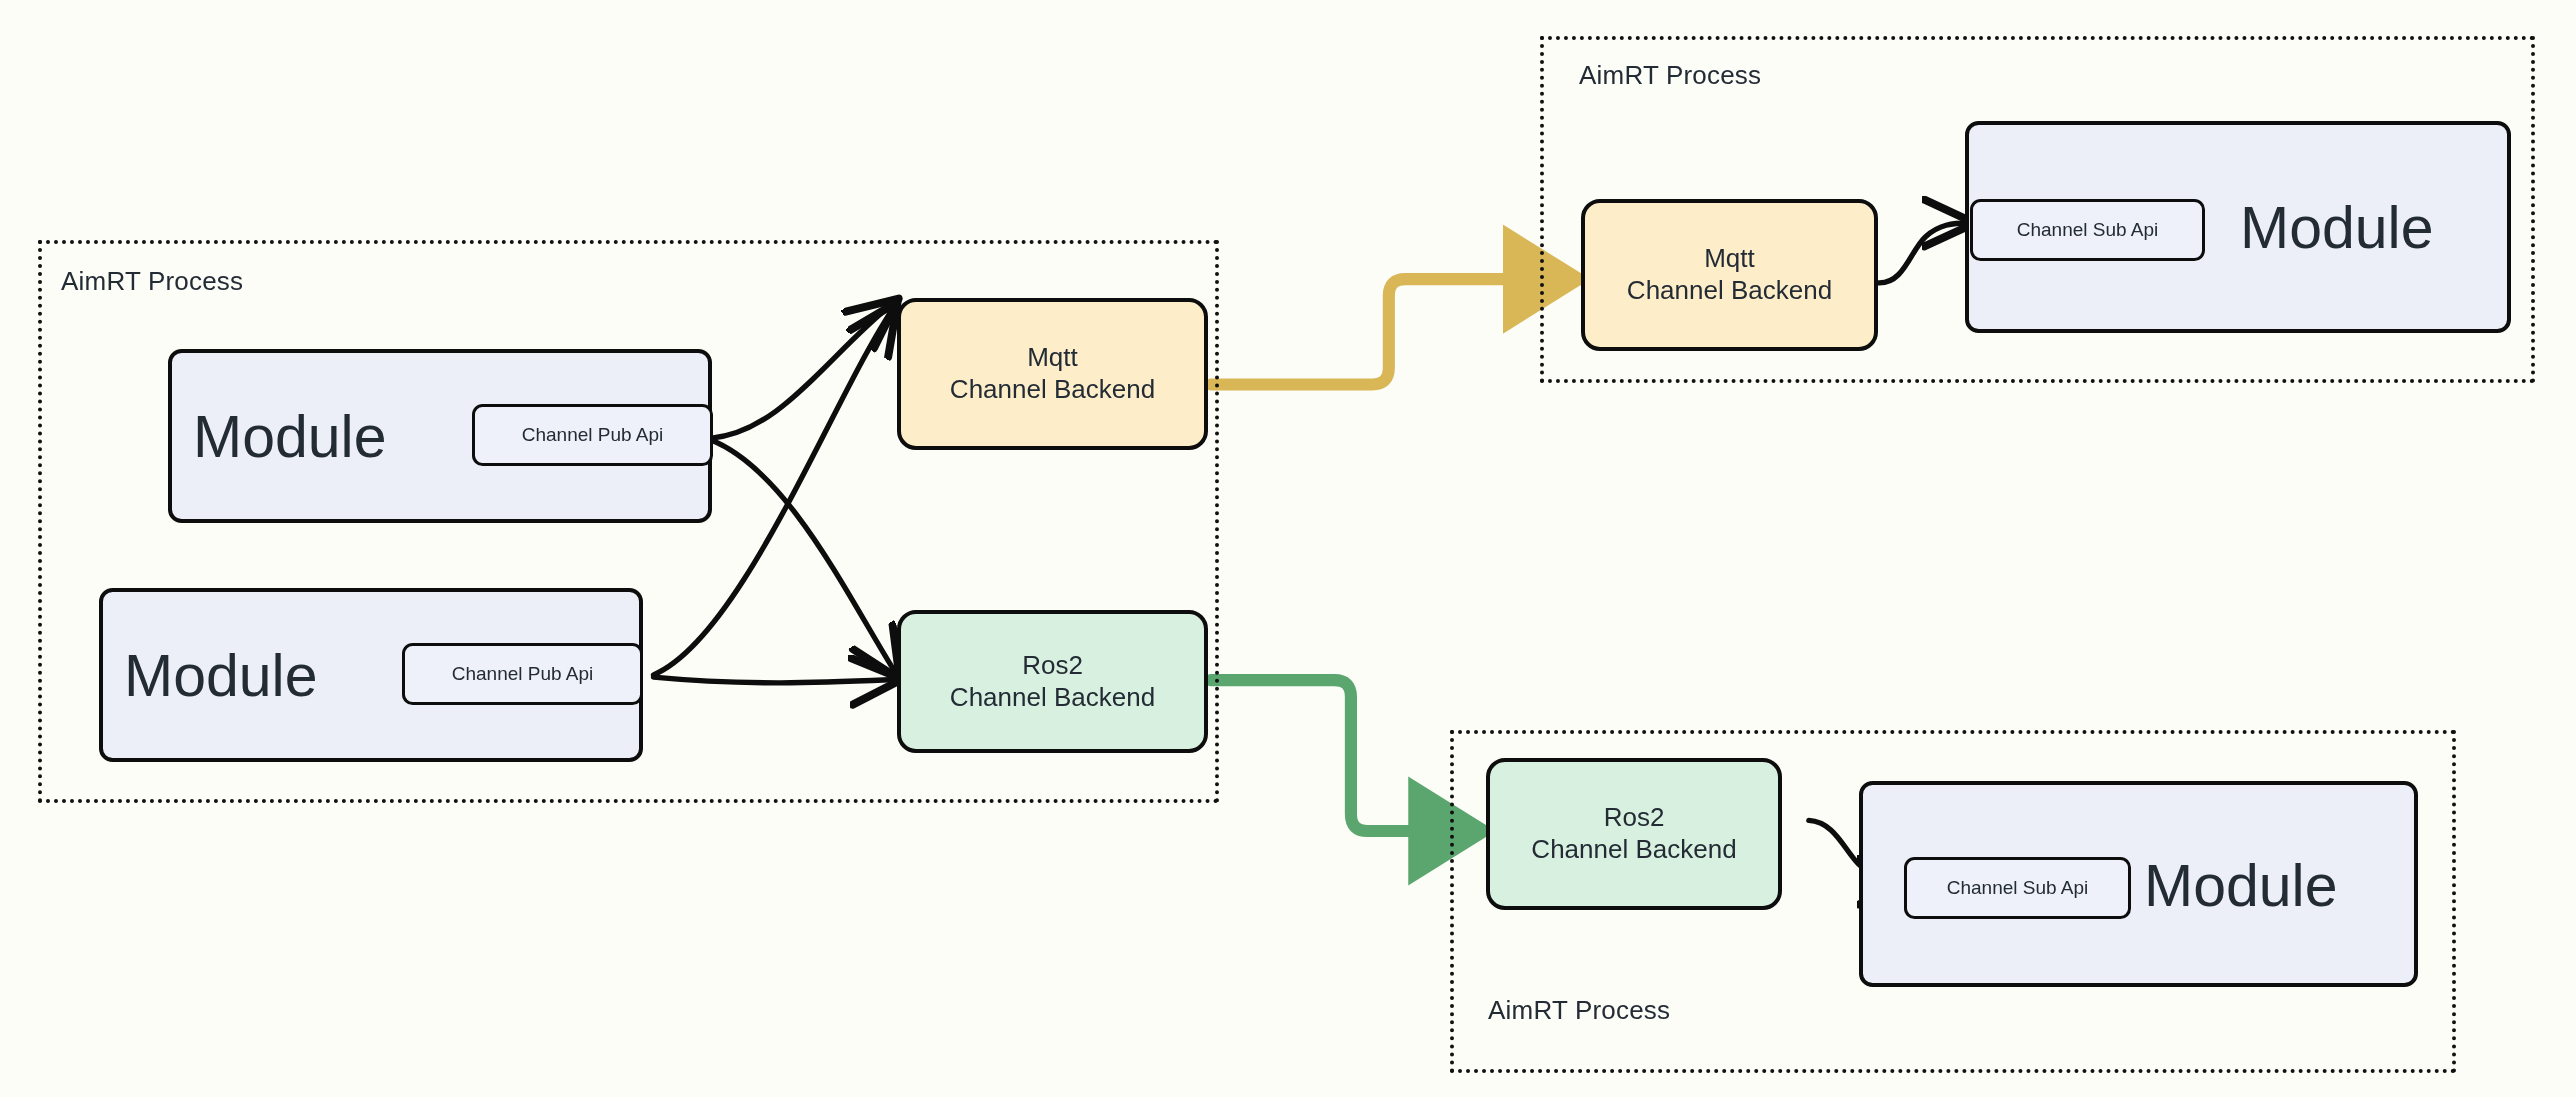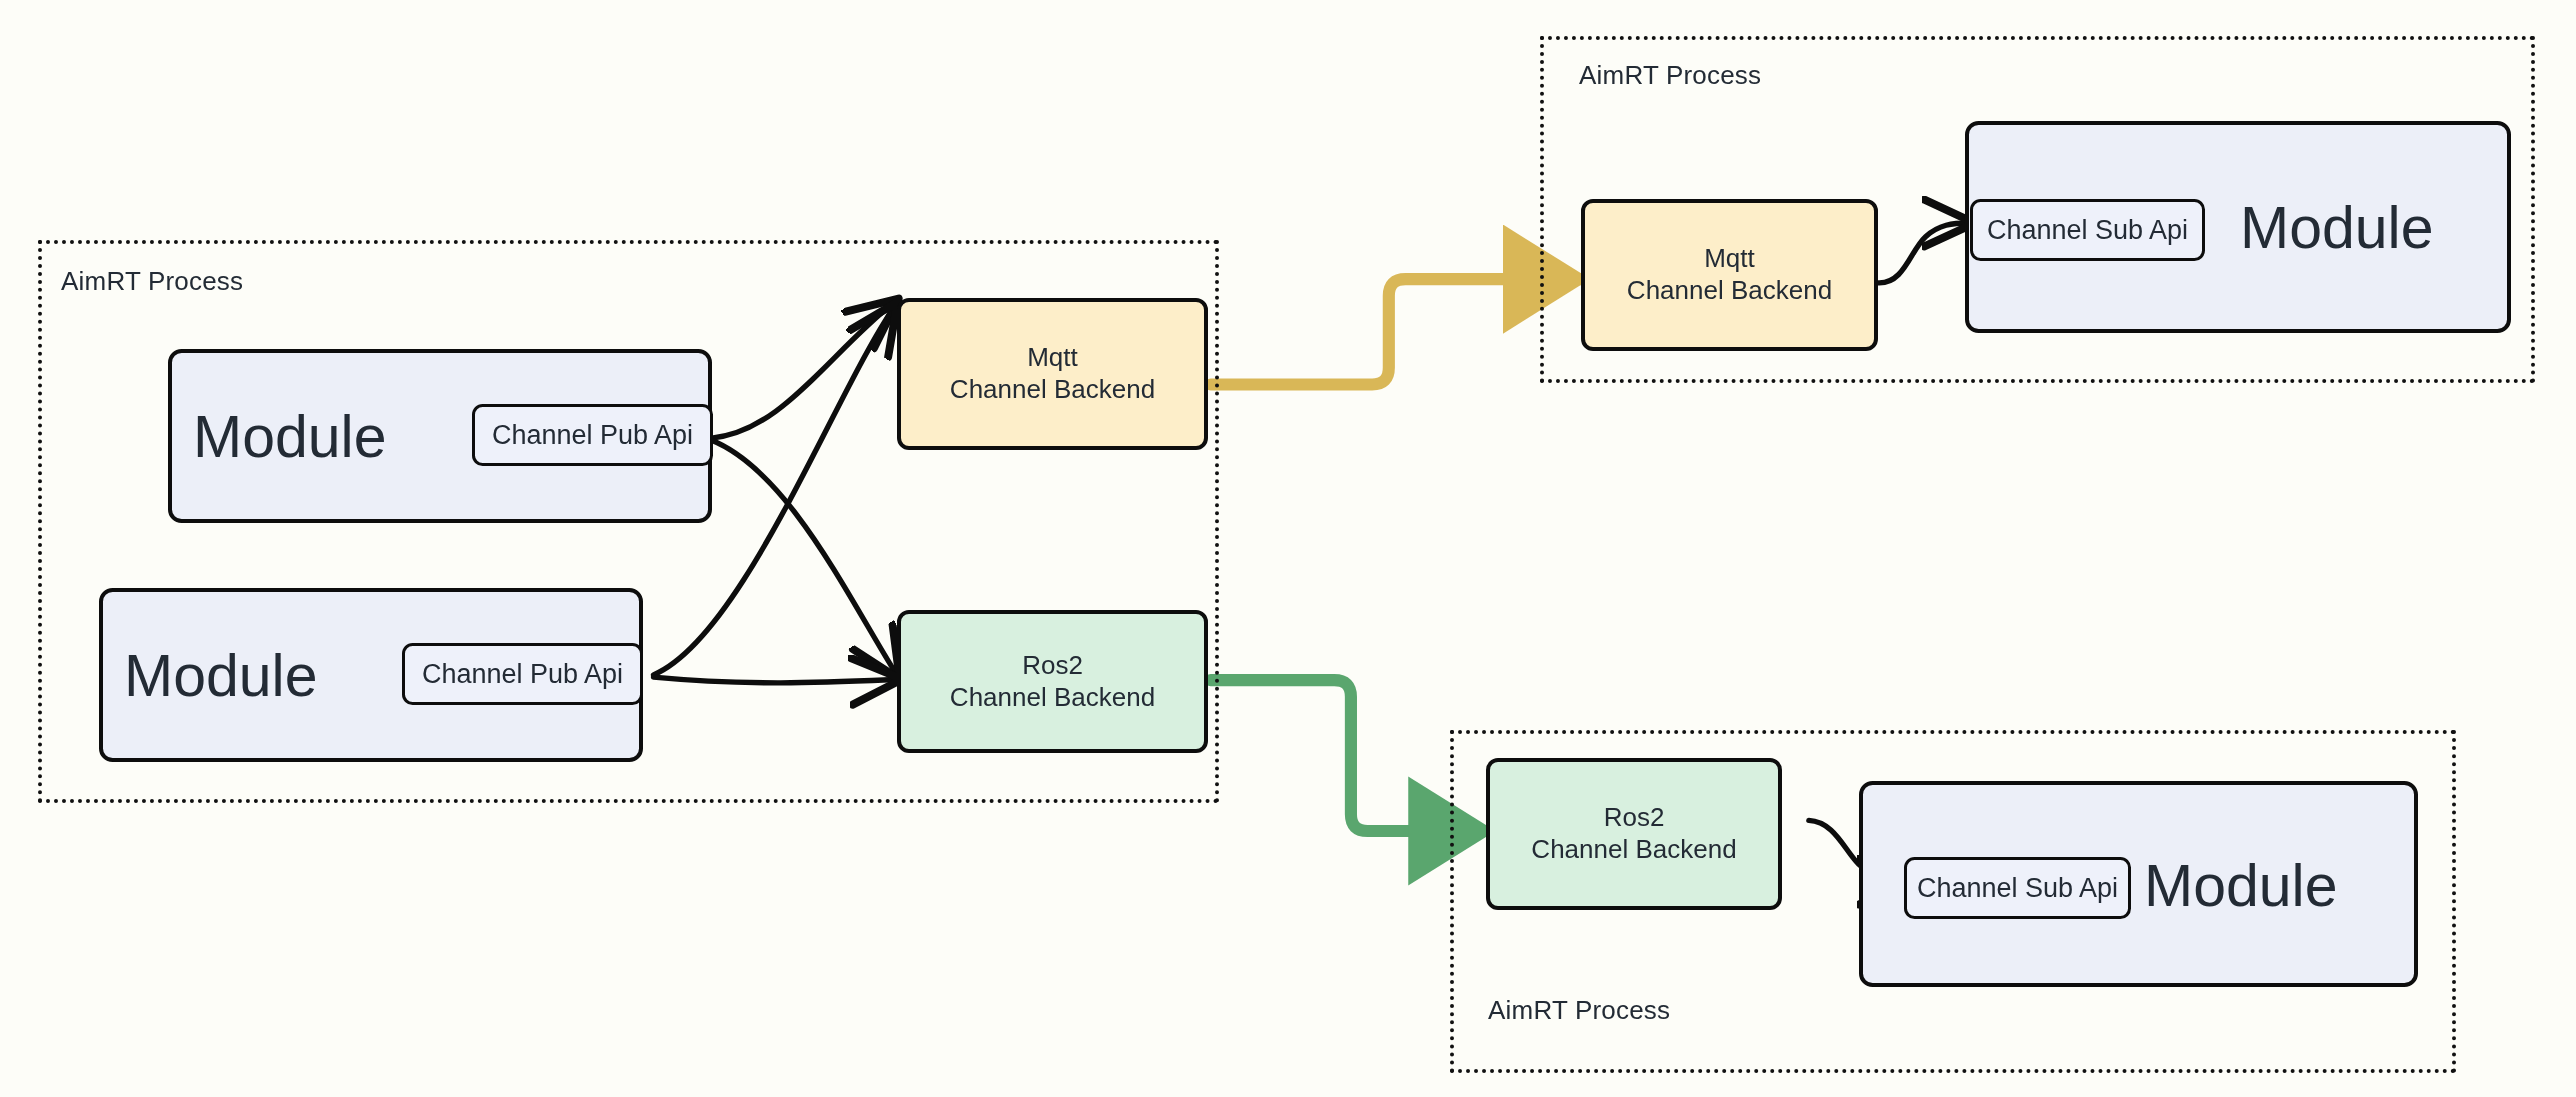--- a/index.html
+++ b/index.html
@@ -50,27 +50,27 @@
     position:absolute;
     font-size:59px;
     line-height:1;
     white-space:nowrap;
     color:#232b35;
   }
   .api{
     background:#eef1fa;
     border:3.8px solid #0d0d0d;
     border-radius:10.6px;
-    font-size:27px;
+    font-size:19px;
     white-space:nowrap;
   }
   .backend{
     font-size:26px;
     white-space:pre-line;
-    border-radius:12px;
+    border-radius:19px;
   }
   .backend.mqtt{background:#fdeec9;}
   .backend.ros2{background:#d8f0df;}
 
   .svg-layer{
     position:absolute;left:0;top:0;width:2576px;height:1098px;
     pointer-events:none;
   }
 </style>
 </head>

